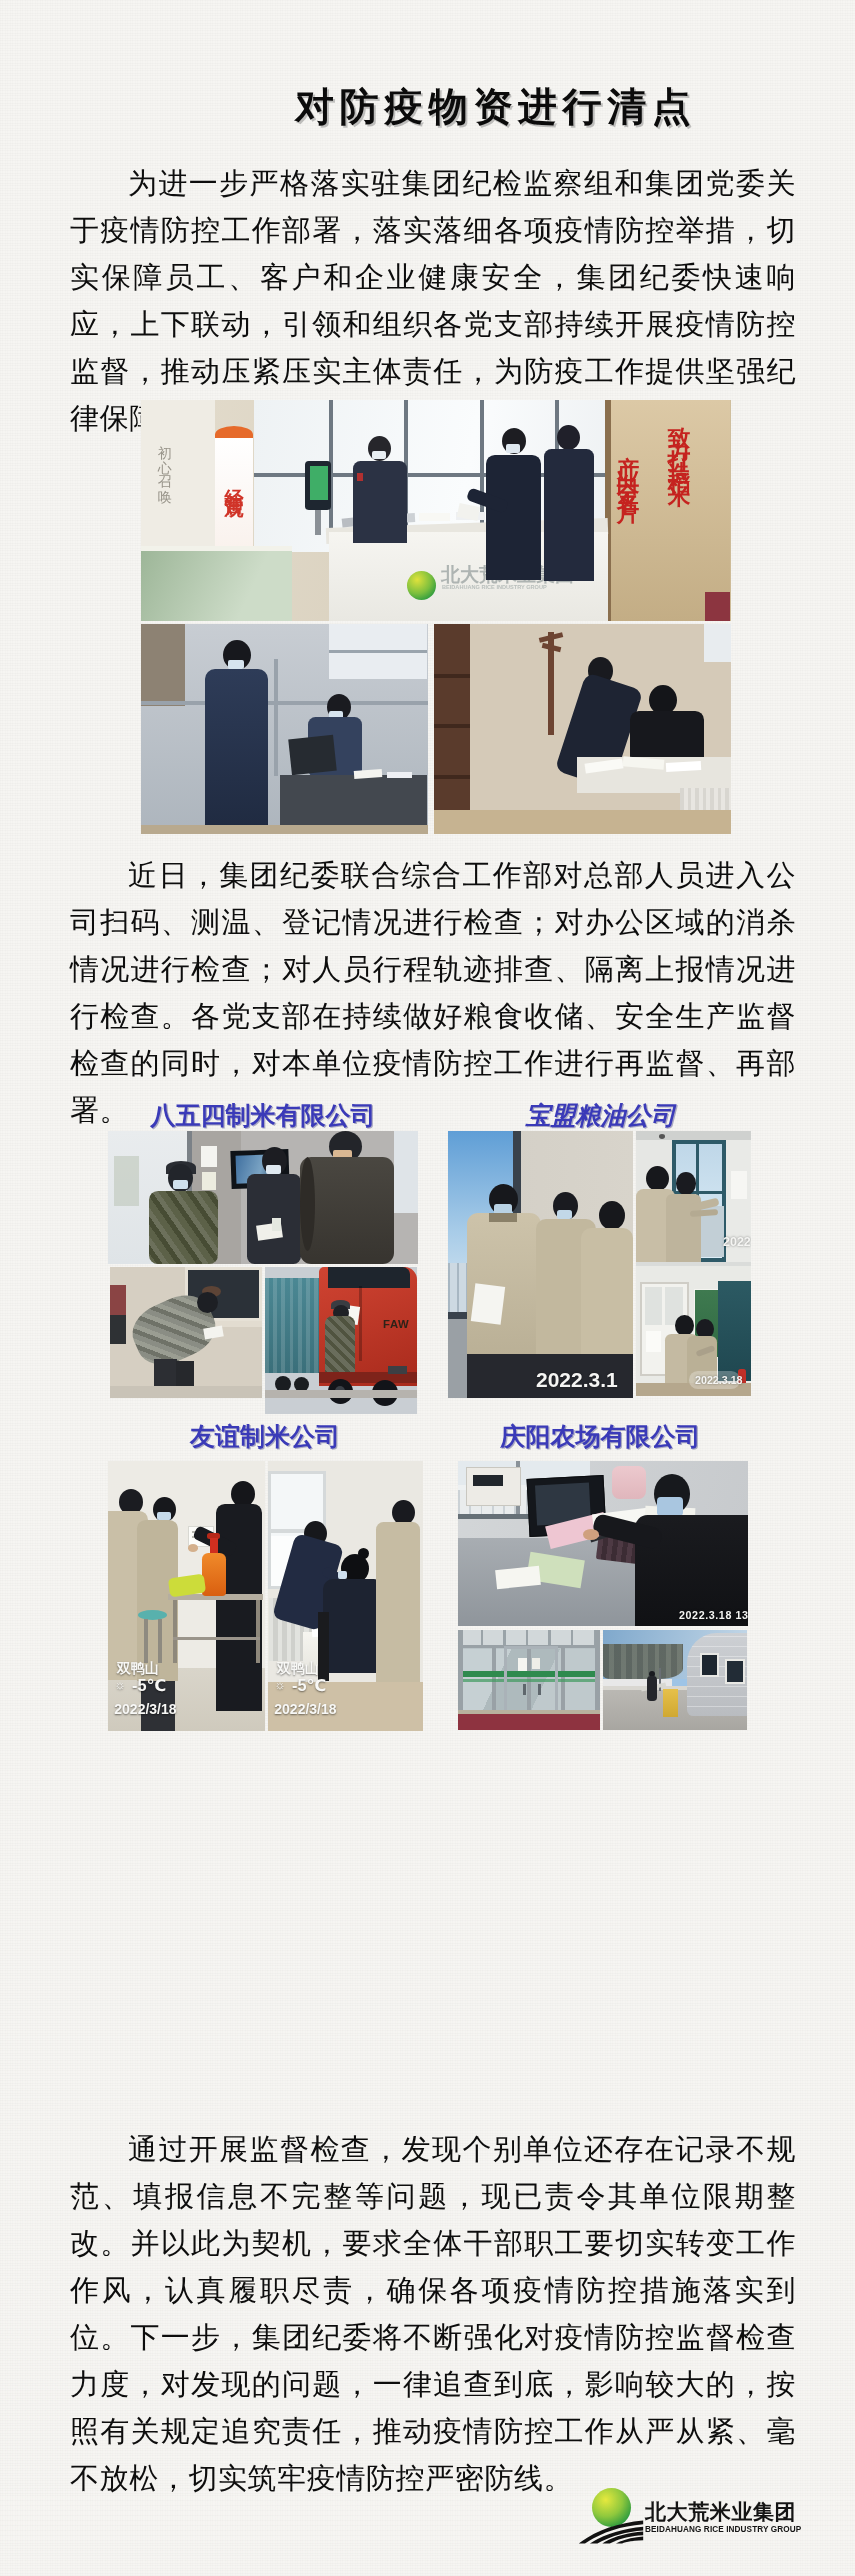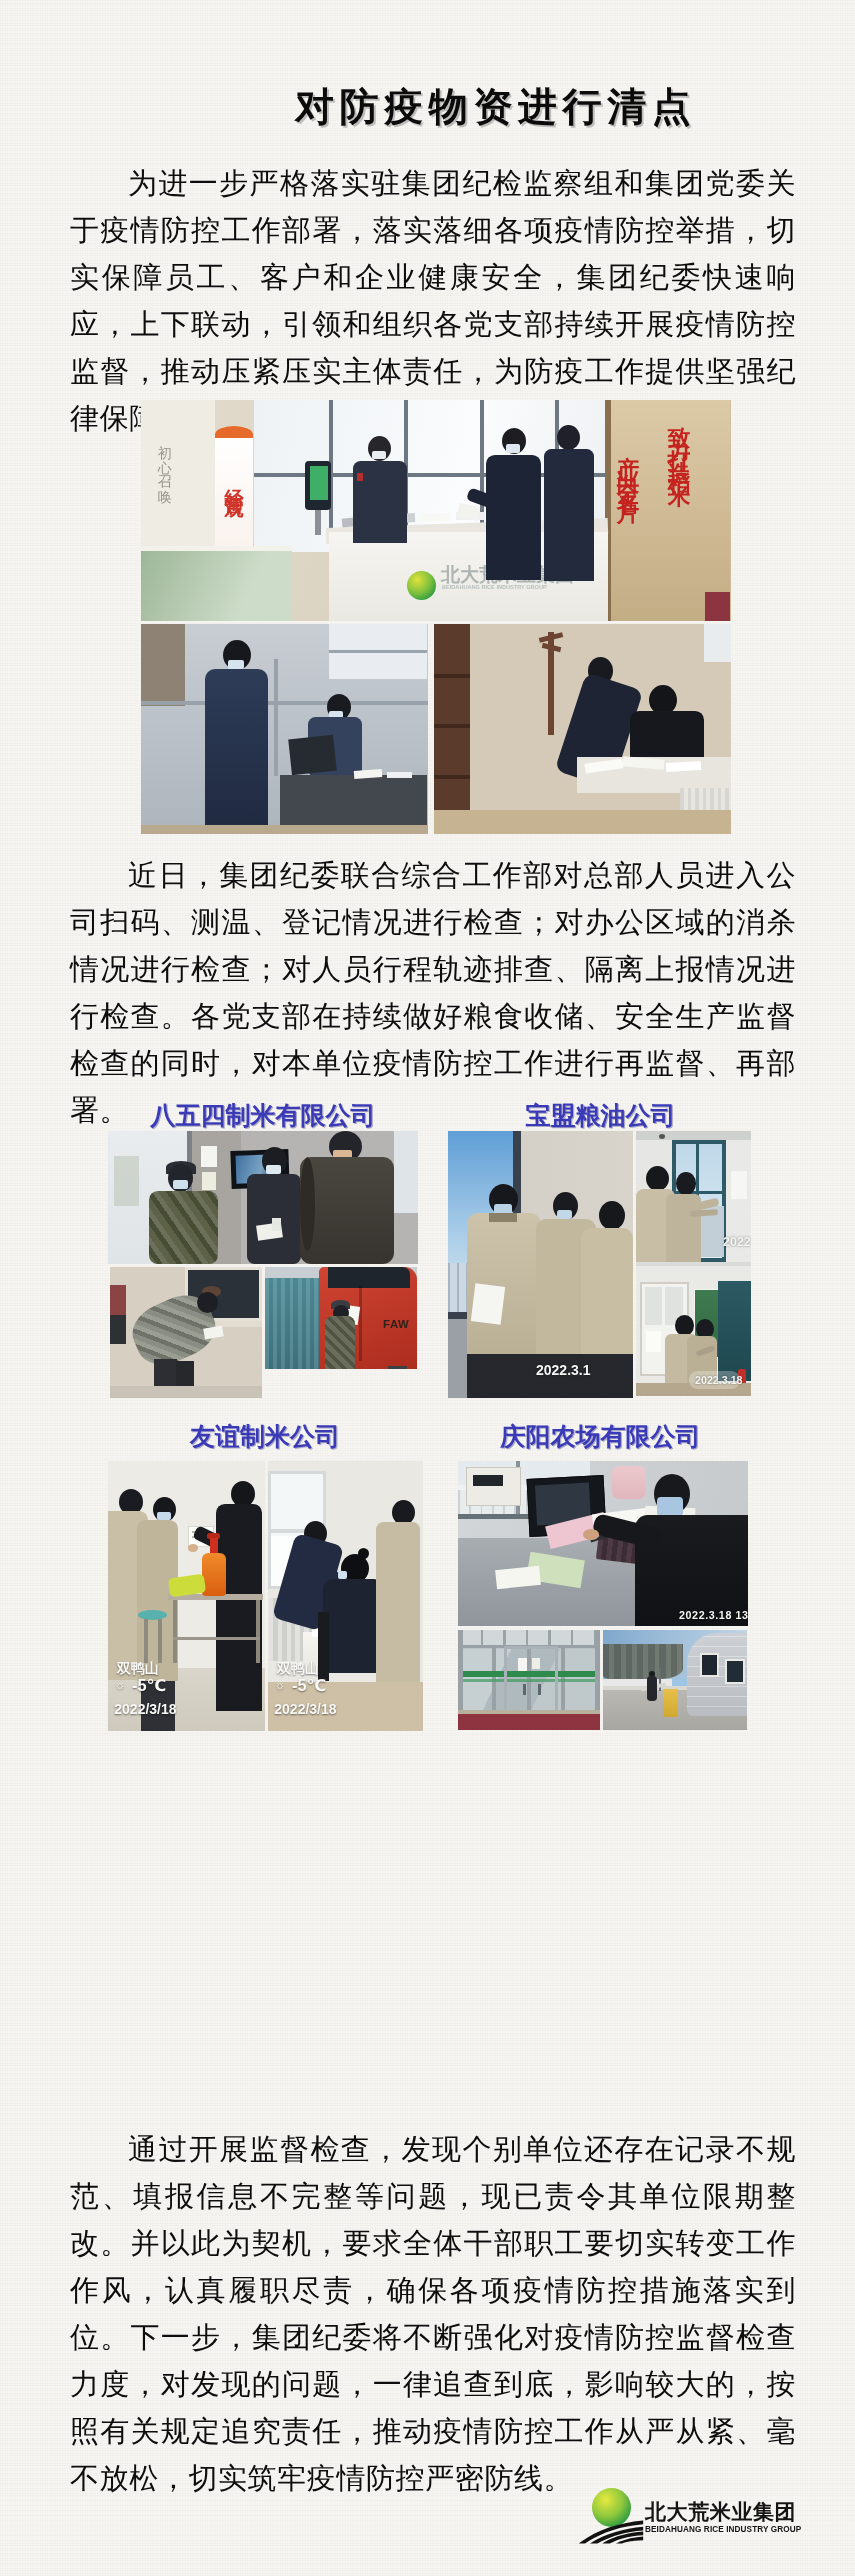--- a/index.html
+++ b/index.html
@@ -12,30 +12,30 @@
   .title { position:absolute; margin:0; font-size:39px; font-weight:bold; color:#0b0b0b;
            letter-spacing:5.6px; white-space:nowrap; text-shadow:1.9px 1.9px 0.6px rgba(110,110,110,.4); }
   #title1 { left:118px; top:26px; }
   #title2 { left:295px; top:80px; }
   .para { position:absolute; left:70px; width:726px; margin:0; font-size:29px; line-height:47px;
           color:#0d0d0d; text-align:justify; text-indent:2em; letter-spacing:0.6px; }
   #p1 { top:160px; } #p2 { top:852px; } #p3 { top:1750px; } #p4 { top:2126px; }
   .cap { position:absolute; font-size:25px; font-weight:bold; color:#3a3ab8; text-align:center;
          white-space:nowrap; text-shadow:1.3px 1.3px 0.6px rgba(35,35,110,.35); }
   #cap1 { left:108px; width:310px; top:1099px; }
-  #cap2 { left:448px; width:305px; top:1099px; }
+  #cap2 { left:448px; width:305px; top:1099px;font-style:italic; }
   #cap3 { left:108px; width:314px; top:1420px; }
   #cap4 { left:448px; width:305px; top:1420px; }
   .ph { position:absolute; overflow:hidden; background:#cfcac0; }
   #ph1 { left:141px;  top:400px;  width:590px; height:221px; background:linear-gradient(105deg,#e3dccd 0%,#d9d0bd 55%,#cdbb97 100%); }
   #ph2 { left:141px;  top:624px;  width:287px; height:210px; background:linear-gradient(180deg,#c8cdd3,#adb5bd); }
   #ph3 { left:434px;  top:624px;  width:297px; height:210px; background:#d5cab8; }
   #ph4 { left:108px;  top:1131px; width:310px; height:133px; background:#b6b4b2; }
   #ph5 { left:110px;  top:1267px; width:152px; height:131px; background:#d6cfc2; }
-  #ph6 { left:265px;  top:1267px; width:152px; height:102px; background:#c9ced3; }
+  #ph6 { left:265px;  top:1267px; width:152px; height:147px; background:#c9ced3; }
   #ph7 { left:448px;  top:1131px; width:185px; height:267px; background:linear-gradient(90deg,#d2cec5,#d8d4cb); }
   #ph8 { left:636px; top:1131px; width:115px; height:164px; background:#dadcda; }
   #ph9 { left:636px; top:1266px; width:115px; height:130px; background:#e9eae6; }
   #ph10{ left:108px;  top:1461px; width:157px; height:270px; background:#edebe5; }
   #ph11{ left:268px;  top:1461px; width:155px; height:270px; background:#eae8e2; }
   #ph12{ left:458px;  top:1461px; width:290px; height:165px; background:linear-gradient(105deg,#d3d6d8,#c6c9cc); }
   #ph13{ left:458px;  top:1630px; width:142px; height:100px; background:#b9c3c7; }
   #ph14{ left:603px;  top:1630px; width:144px; height:100px; background:#9ec4e6; }
   .s { position:absolute; display:block; }
   .vtext { position:absolute; writing-mode:vertical-rl; text-orientation:upright; line-height:1; white-space:nowrap; }
@@ -220,21 +220,21 @@
     <i class="s" style="left:46px;top:73px;width:17.6px;height:11.3px;border-radius:2.5px;background:#b9d2e4;"></i>
     <i class="s" style="left:19px;top:82px;width:74px;height:157px;border-radius:11.3px 11.3px 0 0;background:linear-gradient(#cdc3aa,#b8ae94);"></i>
     <i class="s" style="left:41px;top:82px;width:28px;height:8.8px;background:#8a8068;"></i>
     <i class="s" style="left:105px;top:61px;width:25px;height:28px;border-radius:50%;background:#1a1b20;"></i>
     <i class="s" style="left:109px;top:79px;width:15px;height:9.4px;border-radius:2.5px;background:#c2d8e8;"></i>
     <i class="s" style="left:88px;top:88px;width:60px;height:148px;border-radius:10px 10px 0 0;background:#c2b89e;"></i>
     <i class="s" style="left:151px;top:70px;width:26px;height:29px;border-radius:50%;background:#17181c;"></i>
     <i class="s" style="left:133px;top:97px;width:52px;height:158px;border-radius:10px 10px 0 0;background:#c8bea4;"></i>
     <i class="s" style="left:25px;top:154px;width:30px;height:38px;background:#f5f5f1;transform:rotate(7deg);"></i>
     <i class="s" style="left:19px;top:223px;width:166px;height:44px;background:#26282e;"></i>
-    <b class="stamp" style="left:88px;top:231px;font-size:14px;">2022.3.1</b>
+    <b class="stamp" style="left:88px;top:237px;font-size:21px;">2022.3.1</b>
   </div>
 
   <div id="ph8" class="ph">
     <i class="s" style="left:0;top:0;width:115px;height:8.8px;background:#cfd1cf;"></i>
     <i class="s" style="left:22.6px;top:2.5px;width:6.3px;height:5px;border-radius:50%;background:#555;"></i>
     <i class="s" style="left:0;top:8.8px;width:40px;height:122px;background:#e6e7e4;"></i>
     <i class="s" style="left:36px;top:8.8px;width:54px;height:122px;border:4.4px solid #2e5a68;background:linear-gradient(#bfd7e8,#ddeef8);"></i>
     <i class="s" style="left:60px;top:8.8px;width:3.1px;height:122px;background:#2e5a68;"></i>
     <i class="s" style="left:36px;top:60px;width:54px;height:3.1px;background:#2e5a68;"></i>
     <i class="s" style="left:65px;top:75px;width:22.6px;height:51px;background:#c2cfd6;"></i>

